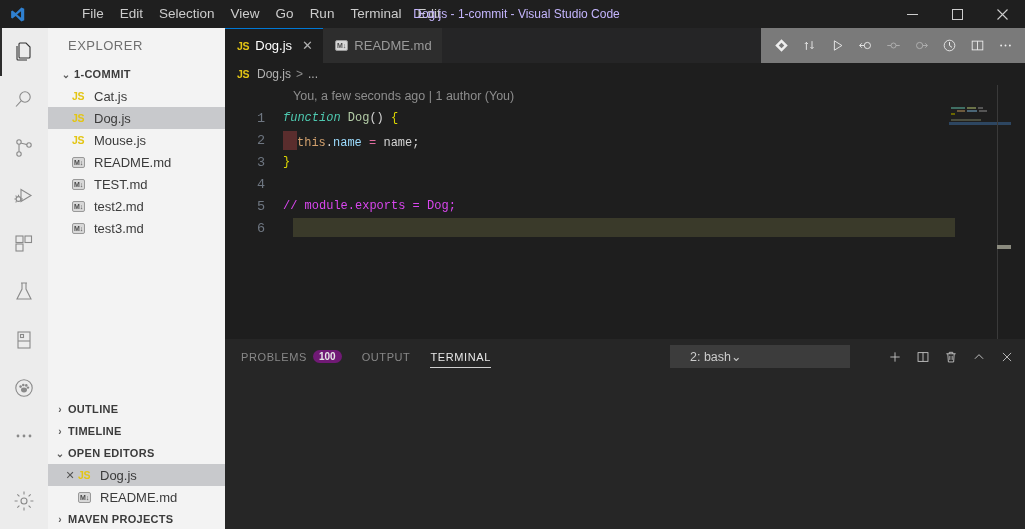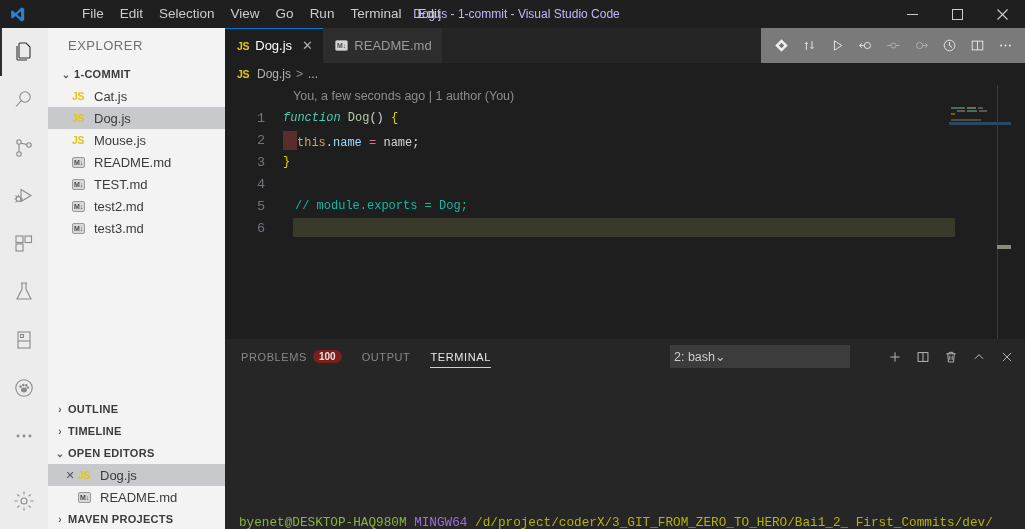--- a/index.html
+++ b/index.html
@@ -105,21 +105,21 @@
     font-family:"Liberation Mono", monospace; font-size:12px; white-space:pre;
     color:#d4d4d4; position:relative;
   }
   .kw-fn { color:#4ec9b0; font-style:italic; }
   .id-fn { color:#b5cea8; }
   .punct { color:#d4d4d4; }
   .brace-y { color:#ddd700; }
   .kw-this { color:#d2a06d; }
   .prop { color:#9cdcfe; }
   .op-eq { color:#e06c9f; }
-  .comment { color:#14b8a6;margin-left:12px; }
+  .comment { color:#d946ef; }
   .err-sq { display:inline-block; width:14px; height:19px; background:#5a2d2d; vertical-align:-4px; }
   .sel-band {
     position:absolute; left:68px; width:662px; height:19px; background:#3a3a2a; top:1px;
   }
   .minimap { position:absolute; right:14px; top:0; width:62px; height:254px; }
   .mm-row { height:3px; display:flex; margin-left:2px; }
   .mm-blk { height:2px; margin-right:2px; }
   .mm-sel { position:absolute; left:0; width:62px; height:3px; background:#2d4661; }
   .mm-slider { position:absolute; right:0; top:0; width:14px; height:254px; border-left:1px solid #3a3a3a; }
   .mm-thumb { position:absolute; right:0; width:14px; height:4px; background:#8a8a7e; }
@@ -130,26 +130,26 @@
   .ptab {
     font-size:11px; letter-spacing:.6px; color:#888888; text-transform:uppercase;
     padding:0 10px; height:35px; display:flex; align-items:center; cursor:pointer; position:relative;
   }
   .ptab:first-child { margin-left:6px; }
   .ptab.active { color:#e7e7e7; }
   .ptab.active::after {
     content:""; position:absolute; left:10px; right:10px; bottom:6px; height:1px; background:#cfcfcf;
   }
   .badge {
-    background:#7f1d1d; color:#e6e6e6; border-radius:9px; font-size:10px; padding:1px 6px;
+    background:#701a75; color:#e6e6e6; border-radius:9px; font-size:10px; padding:1px 6px;
     margin-left:6px; letter-spacing:0; font-weight:bold;
   }
   .term-select {
     position:absolute; left:445px; top:6px; width:180px; height:23px; background:#3c3c3c;
-    display:flex; align-items:center; justify-content:flex-start; padding:0 4px;
+    display:flex; align-items:center; justify-content:flex-start; padding:0 20px;
     font-size:12.5px; color:#cccccc; cursor:pointer;
   }
   .panel-actions { position:absolute; right:4px; top:0; height:35px; display:flex; align-items:center; }
   .pa-icon { width:28px; height:35px; display:flex; align-items:center; justify-content:center; color:#c8c8c8; }
 
   .term-body {
     position:absolute; top:35px; left:0; right:0; bottom:0; padding:4px 0 0 14px;
     font-family:"Liberation Mono", monospace; font-size:12.7px; line-height:17px;
     overflow:hidden; white-space:pre;
   }
@@ -545,28 +545,15 @@
               </svg>
           </div>
           <div class="pa-icon">
             <svg width="14" height="14" viewBox="0 0 24 24" stroke="#c8c8c8" stroke-width="1.5">
                 <path d="M5 5l14 14M19 5L5 19"></path>
               </svg>
           </div>
         </div>
       </div>
 
-      <div class="term-body">
-        <div class="blank-line"></div>
-        <div class="blank-line"></div>
-        <div><span class="t-user">byenet@DESKTOP-HAQ980M</span><span class="t-plain"> </span><span class="t-host">MINGW64</span><span class="t-plain"> </span><span class="t-path">/d/project/coderX/3_GIT_FROM_ZERO_TO_HERO/Bai1_2_ First_Commits/dev/</span></div>
-        
-        
-        
-        
-        
-        
-        
-        
-      </div>
     </div>
   </div>
 </div>
 
 </body></html>

